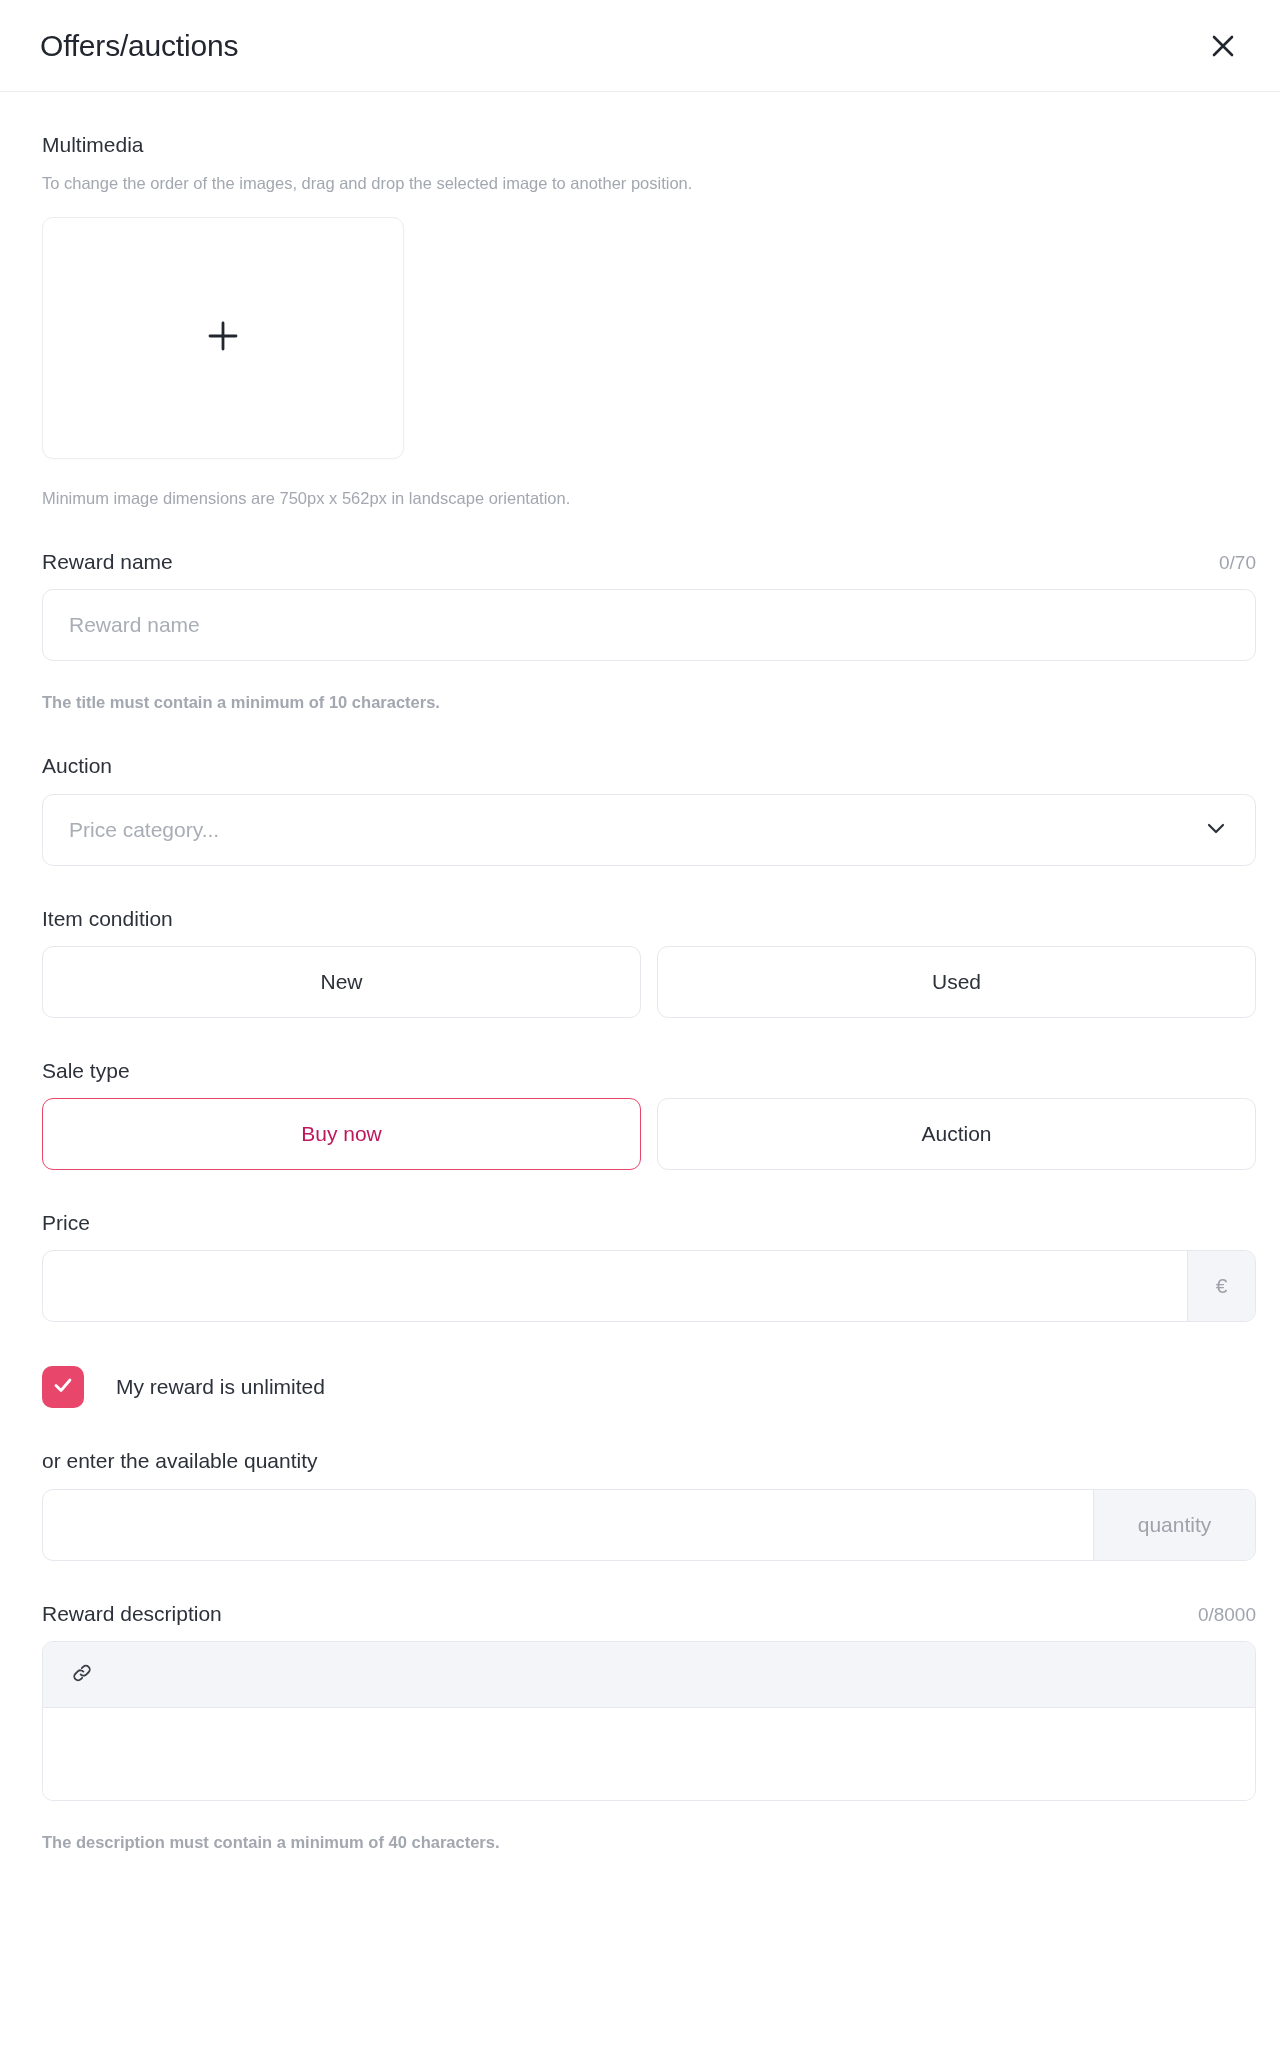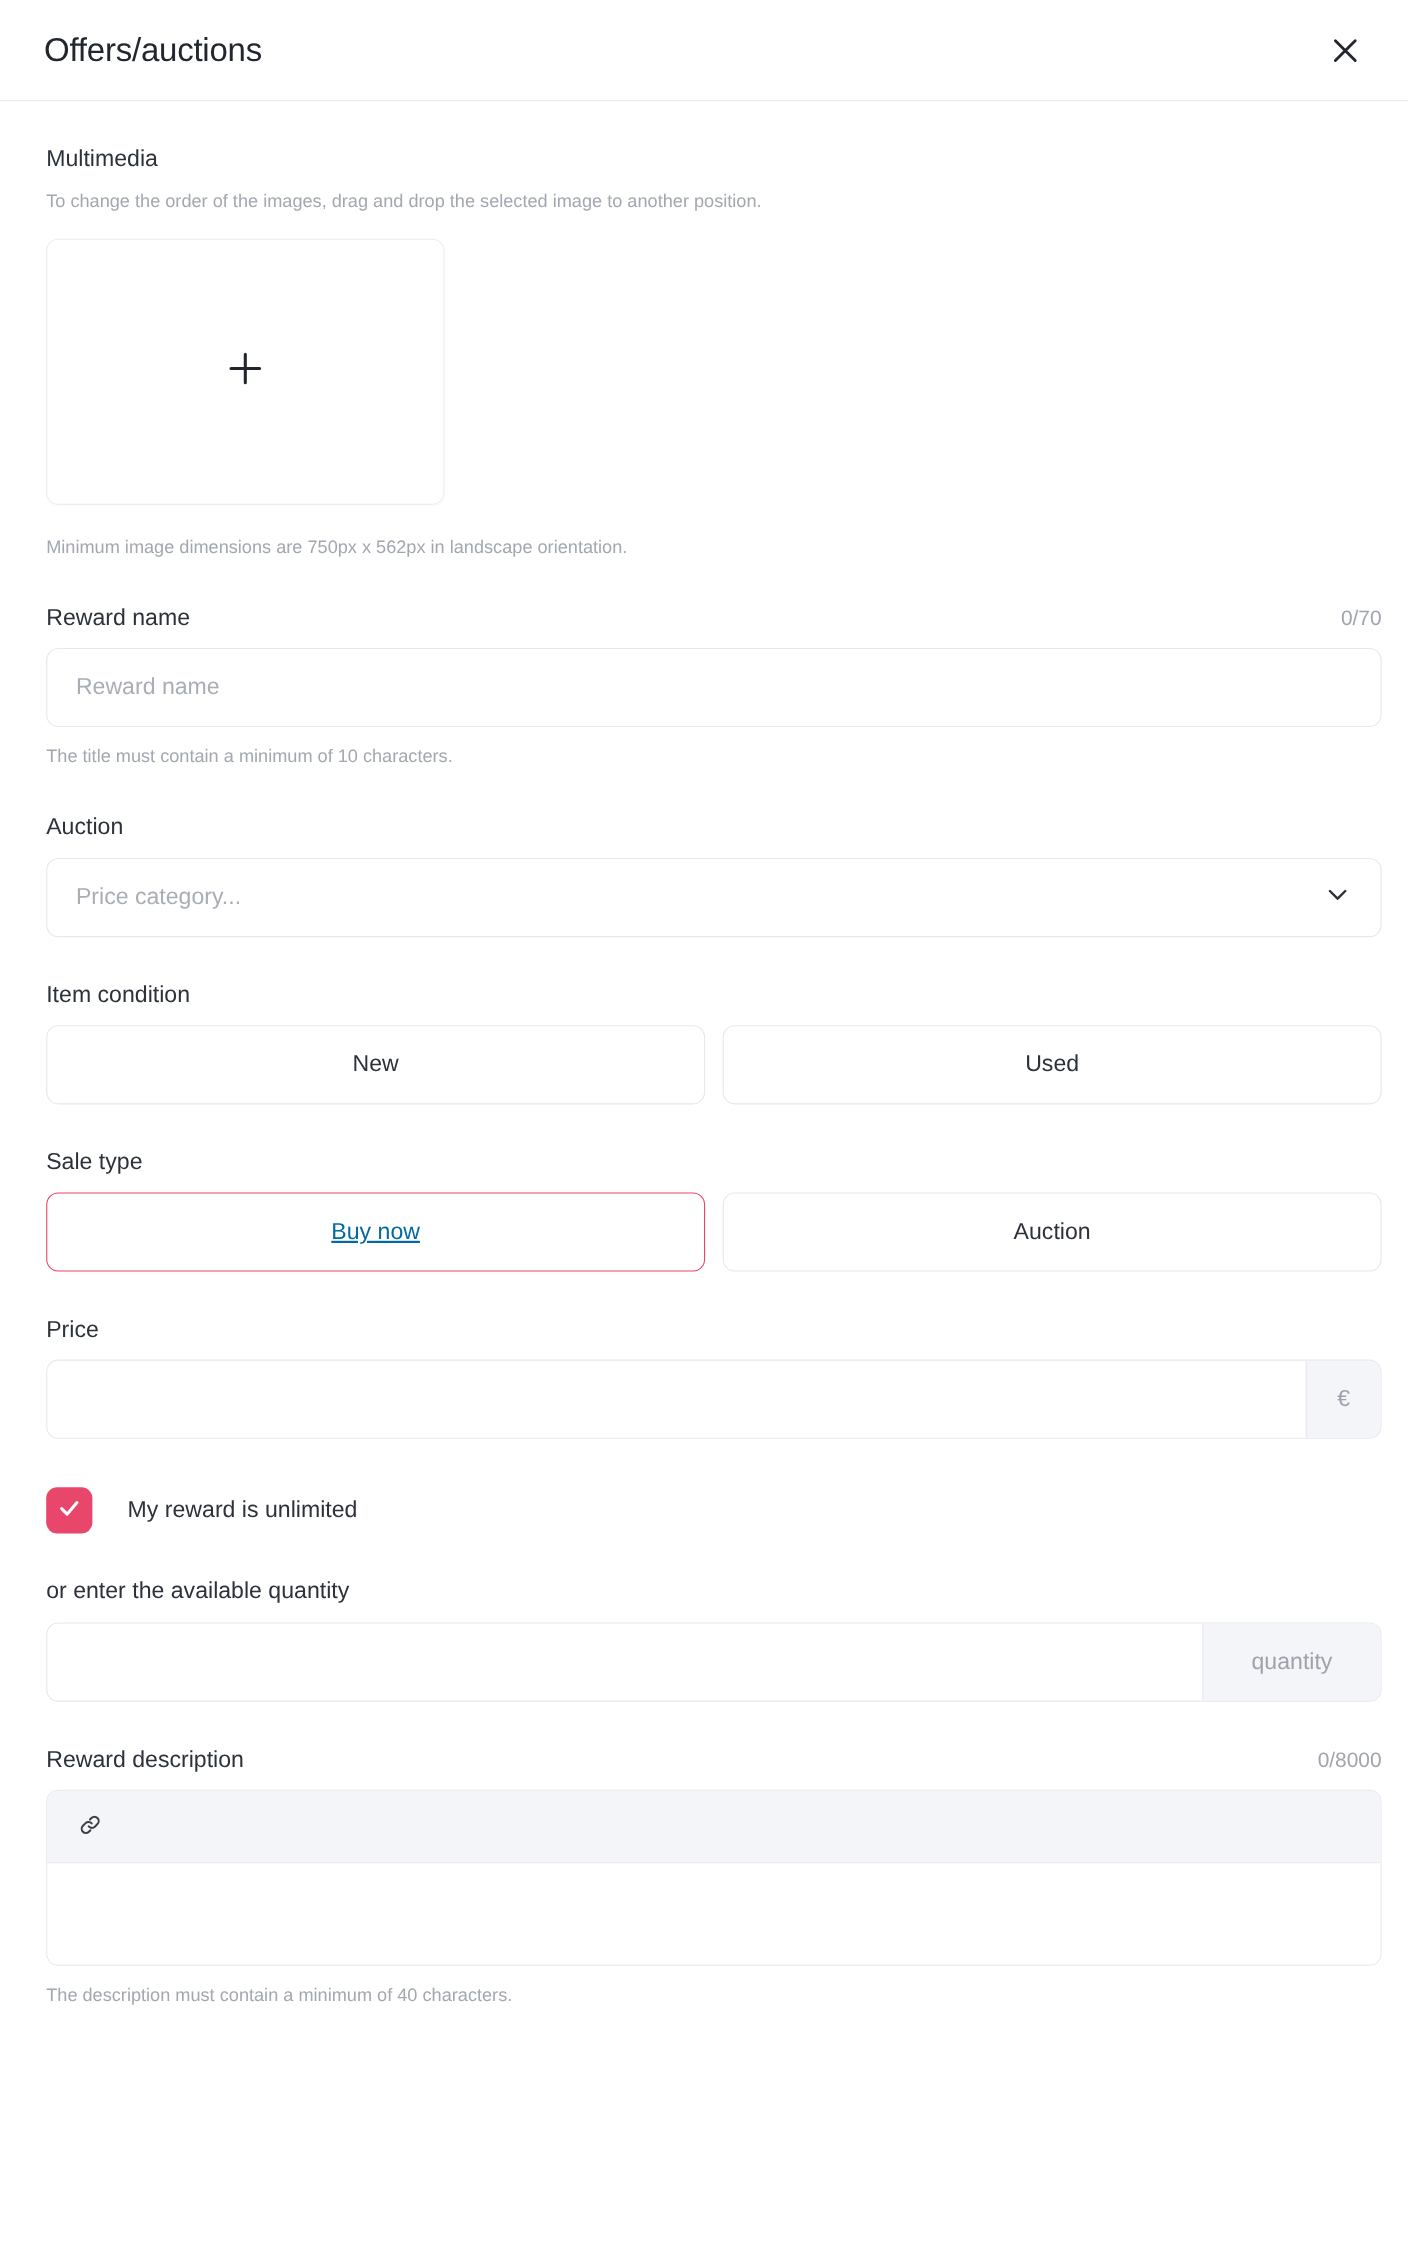--- a/index.html
+++ b/index.html
@@ -114,21 +114,21 @@
     border-radius: 11px;
     background: #fff;
     padding: 0 26px;
     font-size: 21px;
     color: #2c313a;
     font-family: "Liberation Sans", sans-serif;
     outline: none;
   }
   .text-input::placeholder { color: #a9adb5; }
 
-  .field-note { margin-top: 16px; }
+  .field-note { margin-top: 30px; font-weight: bold; }
 
   
   .select-wrap {
     position: relative;
     width: 100%;
     height: 72px;
     border: 1px solid #e7e8ed;
     border-radius: 11px;
     background: #fff;
     display: flex;
@@ -158,22 +158,21 @@
     font-size: 21px;
     color: #2c313a;
     font-family: "Liberation Sans", sans-serif;
     cursor: pointer;
     display: flex;
     align-items: center;
     justify-content: center;
   }
   .pair-btn.selected {
     border-color: #e8466b;
-    color: #0369a1;
-    text-decoration: underline;
+    color: #be185d;
   }
 
   
   .input-addon-wrap {
     display: flex;
     width: 100%;
     height: 72px;
     border: 1px solid #e7e8ed;
     border-radius: 11px;
     overflow: hidden;

